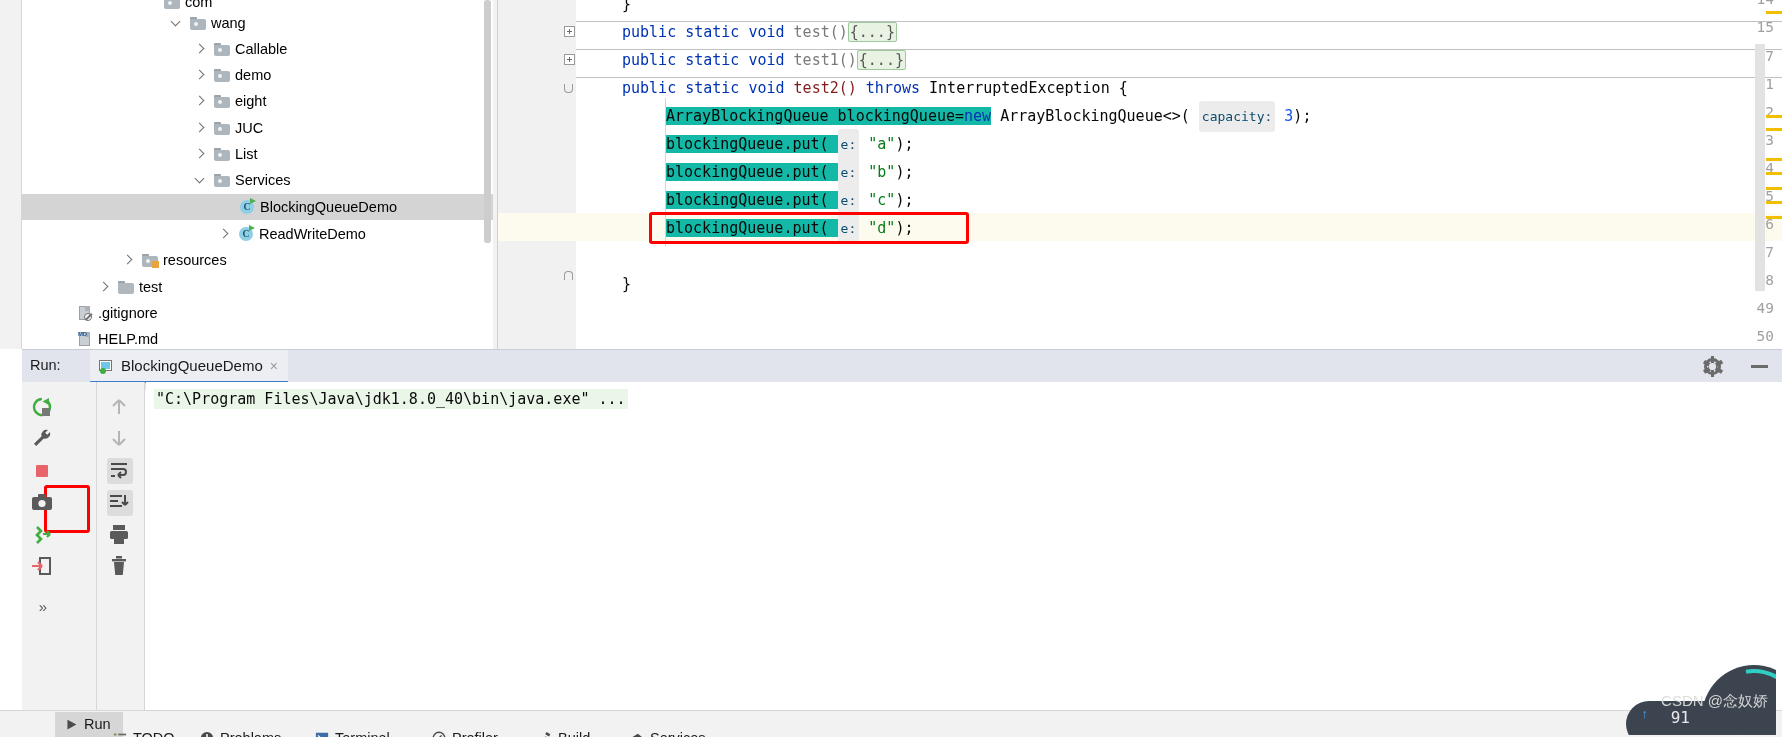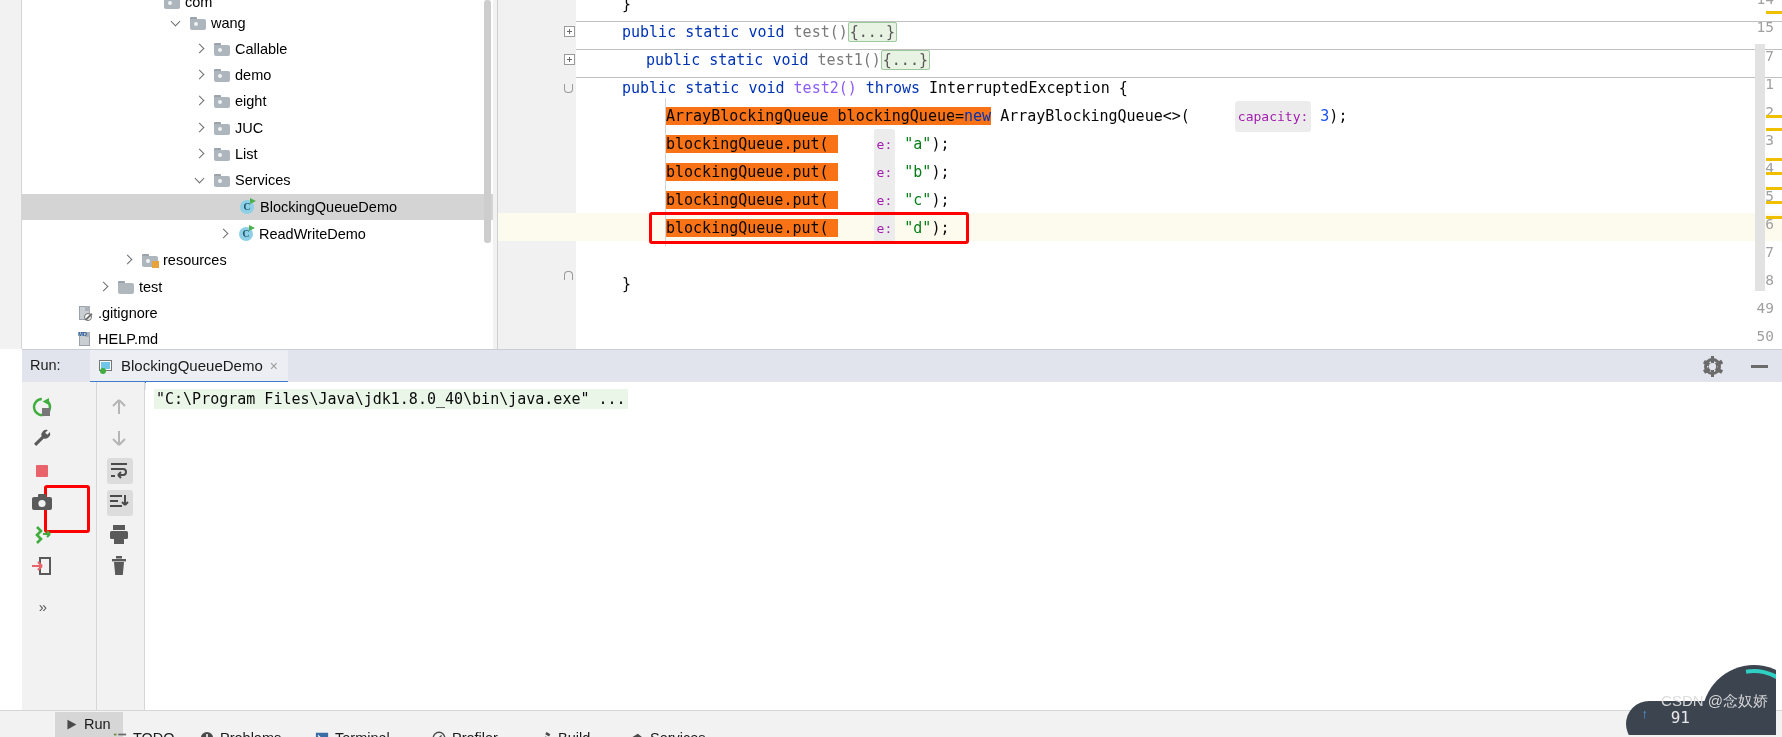--- a/index.html
+++ b/index.html
@@ -131,30 +131,30 @@
   }
 
   .codeline {
     position:absolute; left:0; white-space:pre;
     font-family:"DejaVu Sans Mono", monospace; font-size:15px; color:#080808;
     height:28px; line-height:28px;
   }
   .hl-line { position:absolute; left:0; right:0; height:28px; background:#fdfbee; }
   .sel-line-strip { position:absolute; left:0; width:78px; height:28px; background:#fdfbee;}
   .kw { color:#0033b3; }
-  .kw2 { color:#8b5cf6; }
+  .kw2 { color:#7f1d1d; }
   .meth { color:#7a7a7a; }
   .str { color:#067d17; }
   .num { color:#1750eb; }
-  .ident-hl { background:#f97316; }
+  .ident-hl { background:#14b8a6; }
   .fold-chip {
     background:#e9f3e4; border:1px solid #9bc99b; color:#585858; padding:0 1px; border-radius:2px;
   }
   .param-hint {
-    background:#ececec; color:#a21caf; border-radius:3px; padding:8px 3px; font-size:13px;margin-left:36px;
+    background:#ececec; color:#0c4a6e; border-radius:3px; padding:8px 3px; font-size:13px;
   }
   .indent-guide {
     position:absolute; width:1px; background:#d6d6d6;
   }
   .sep-line { position:absolute; height:1px; background:#c0c0c0; }
   .red-box {
     position:absolute; border:3px solid #ff0000; border-radius:3px; pointer-events:none;
   }
 
   
@@ -470,21 +470,21 @@
     <div class="sep-line" style="left:78px; right:0; top:21px;"></div>
     <div class="sep-line" style="left:78px; right:0; top:49px;"></div>
     <div class="sep-line" style="left:78px; right:0; top:77px;"></div>
 
     <div class="indent-guide" style="left:167px; top:98px; height:148px;"></div>
 
     <div class="codeline" style="left:78px; top:-10px;"><span style="padding-left:46px;">}</span></div>
 
     <div class="codeline" style="left:78px; top:18px;"><span style="padding-left:46px;"></span><span class="kw">public static void </span><span class="meth">test()</span><span class="fold-chip">{...}</span></div>
 
-    <div class="codeline" style="left:78px; top:46px;padding-left:24px;"><span style="padding-left:46px;"></span><span class="kw">public static void </span><span class="meth">test1()</span><span class="fold-chip">{...}</span></div>
+    <div class="codeline" style="left:78px; top:46px;"><span style="padding-left:46px;"></span><span class="kw">public static void </span><span class="meth">test1()</span><span class="fold-chip">{...}</span></div>
 
     <div class="codeline" style="left:78px; top:74px;"><span style="padding-left:46px;"></span><span class="kw">public static void </span><span class="kw2">test2()</span><span class="kw"> throws </span><span>InterruptedException {</span></div>
 
     <div class="codeline" style="left:78px; top:102px;"><span style="padding-left:90px;"></span><span class="ident-hl">ArrayBlockingQueue</span><span class="ident-hl"> blockingQueue</span><span class="ident-hl">=</span><span class="kw ident-hl">new</span><span> ArrayBlockingQueue&lt;&gt;( </span><span class="param-hint">capacity:</span><span> </span><span class="num">3</span><span>);</span></div>
 
     <div class="codeline" style="left:78px; top:130px;"><span style="padding-left:90px;"></span><span class="ident-hl">blockingQueue.put( </span><span class="param-hint">e:</span><span> </span><span class="str">"a"</span><span>);</span></div>
 
     <div class="codeline" style="left:78px; top:158px;"><span style="padding-left:90px;"></span><span class="ident-hl">blockingQueue.put( </span><span class="param-hint">e:</span><span> </span><span class="str">"b"</span><span>);</span></div>
 
     <div class="codeline" style="left:78px; top:186px;"><span style="padding-left:90px;"></span><span class="ident-hl">blockingQueue.put( </span><span class="param-hint">e:</span><span> </span><span class="str">"c"</span><span>);</span></div>

